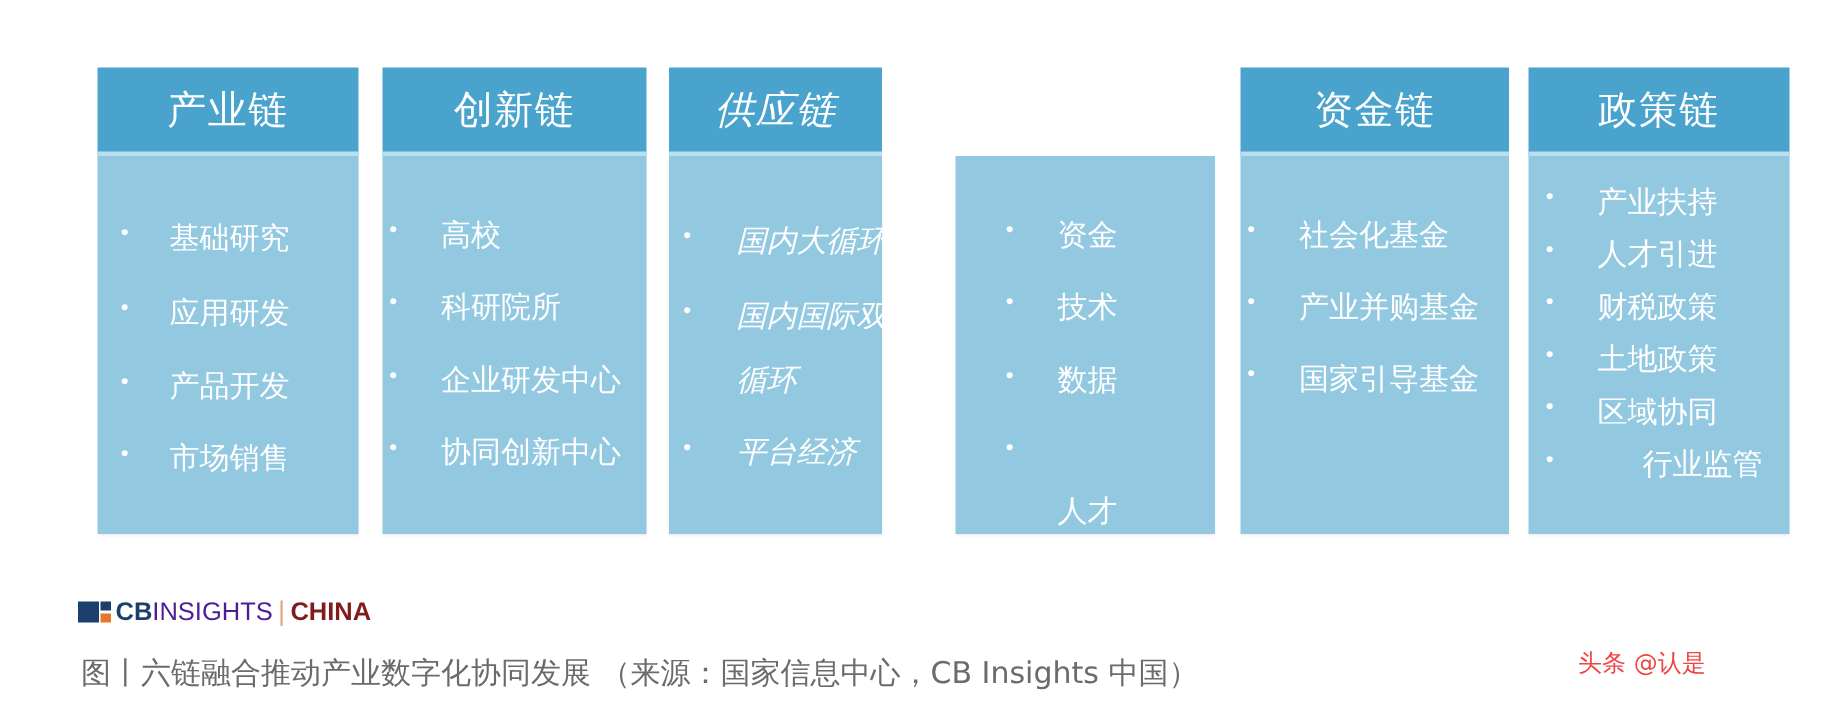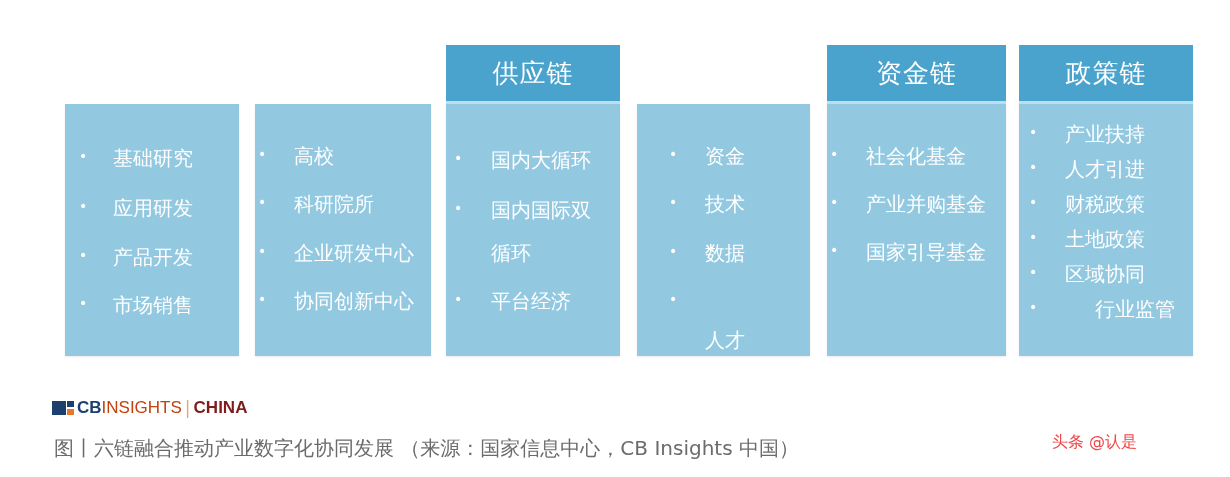--- a/index.html
+++ b/index.html
@@ -21,30 +21,31 @@
   }
   .item { position:absolute; left:0; right:0; color:#ffffff; font-size:20px; white-space:nowrap; }
   .item .dot { position:absolute; font-size:14px; top:4px; }
   .item .txt { position:absolute; line-height:28px; }
   .logo { position:absolute; left:52px; top:399px; height:18px; display:flex; align-items:center; }
   .logo-mark { position:relative; width:22px; height:14px; margin-right:3px; }
   .logo-mark .a { position:absolute; left:0; top:0; width:14px; height:14px; background:#1c3f6e; }
   .logo-mark .b { position:absolute; left:15px; top:0; width:7px; height:6px; background:#1c3f6e; }
   .logo-mark .c { position:absolute; left:15px; top:8px; width:7px; height:6px; background:#e8772e; }
   .logo-cb { color:#1c3f6e; font-weight:bold; font-size:17px; font-family:"Liberation Sans", sans-serif; }
-  .logo-ins { color:#c2410c; font-size:17px; font-family:"Liberation Sans", sans-serif; }
+  .logo-ins { color:#4c1d95; font-size:17px; font-family:"Liberation Sans", sans-serif; }
   .logo-sep { color:#e8a37a; font-size:17px; margin:0 3px; }
   .logo-china { color:#7f1d1d; font-size:17px; font-weight:bold; font-family:"Liberation Sans", sans-serif; }
   .caption { position:absolute; left:54px; top:435px; font-size:20px; color:#6b6b6b; white-space:nowrap; }
   .watermark { position:absolute; left:1052px; top:432px; font-size:16px; color:#ef4444; white-space:nowrap; }
 </style>
 </head>
 <body>
 
 <div class="col" style="left:65px;width:174px;">
+  <div class="col-head">产业链</div>
   <div class="col-body">
     <div class="item" style="top:40px;">
         <span class="dot" style="left:14px;">•</span>
         <span class="txt" style="left:48px;">基础研究</span>
       </div>
     <div class="item" style="top:90px;">
         <span class="dot" style="left:14px;">•</span>
         <span class="txt" style="left:48px;">应用研发</span>
       </div>
     <div class="item" style="top:139px;">
@@ -52,41 +53,42 @@
         <span class="txt" style="left:48px;">产品开发</span>
       </div>
     <div class="item" style="top:187px;">
         <span class="dot" style="left:14px;">•</span>
         <span class="txt" style="left:48px;">市场销售</span>
       </div>
   </div>
 </div>
 
 <div class="col" style="left:255px;width:176px;">
+  <div class="col-head">创新链</div>
   <div class="col-body">
     <div class="item" style="top:38px;">
         <span class="dot" style="left:3px;">•</span>
         <span class="txt" style="left:39px;">高校</span>
       </div>
     <div class="item" style="top:86px;">
         <span class="dot" style="left:3px;">•</span>
         <span class="txt" style="left:39px;">科研院所</span>
       </div>
     <div class="item" style="top:135px;">
         <span class="dot" style="left:3px;">•</span>
         <span class="txt" style="left:39px;">企业研发中心</span>
       </div>
     <div class="item" style="top:183px;">
         <span class="dot" style="left:3px;">•</span>
         <span class="txt" style="left:39px;">协同创新中心</span>
       </div>
   </div>
 </div>
 
-<div class="col" style="left:446px;width:174px;">
+<div class="col" style="left:446px;width:142px;font-style:italic;">
   <div class="col-head">供应链</div>
   <div class="col-body">
     <div class="item" style="top:42px;">
         <span class="dot" style="left:8px;">•</span>
         <span class="txt" style="left:45px;">国内大循环</span>
       </div>
     <div class="item" style="top:92px;">
         <span class="dot" style="left:8px;">•</span>
         <span class="txt" style="left:45px;">国内国际双</span>
       </div>

